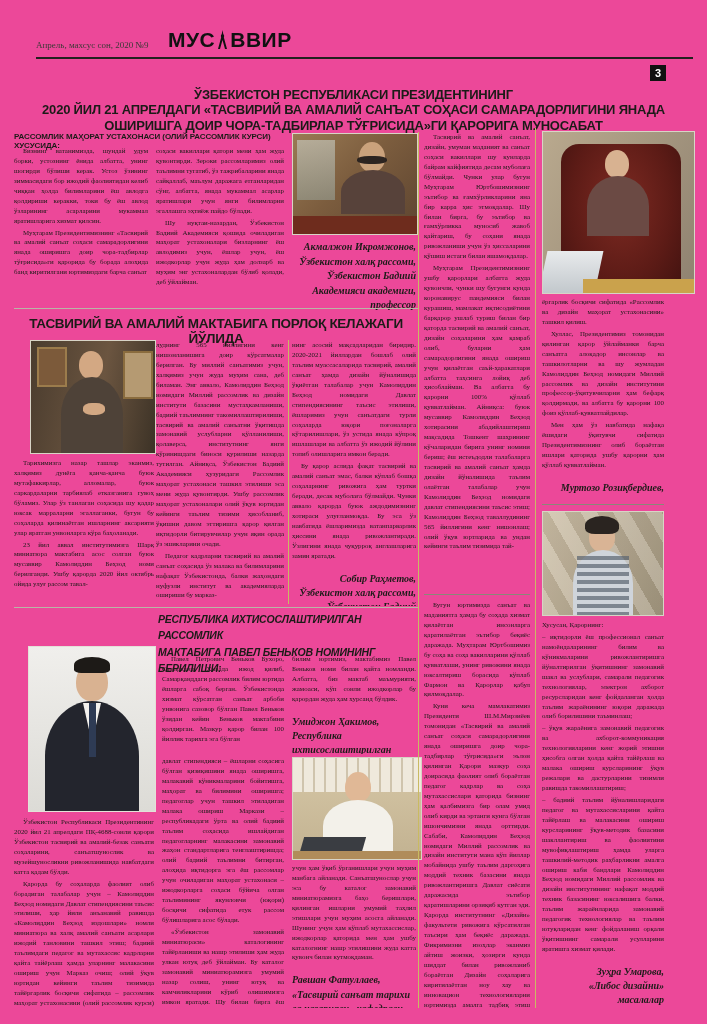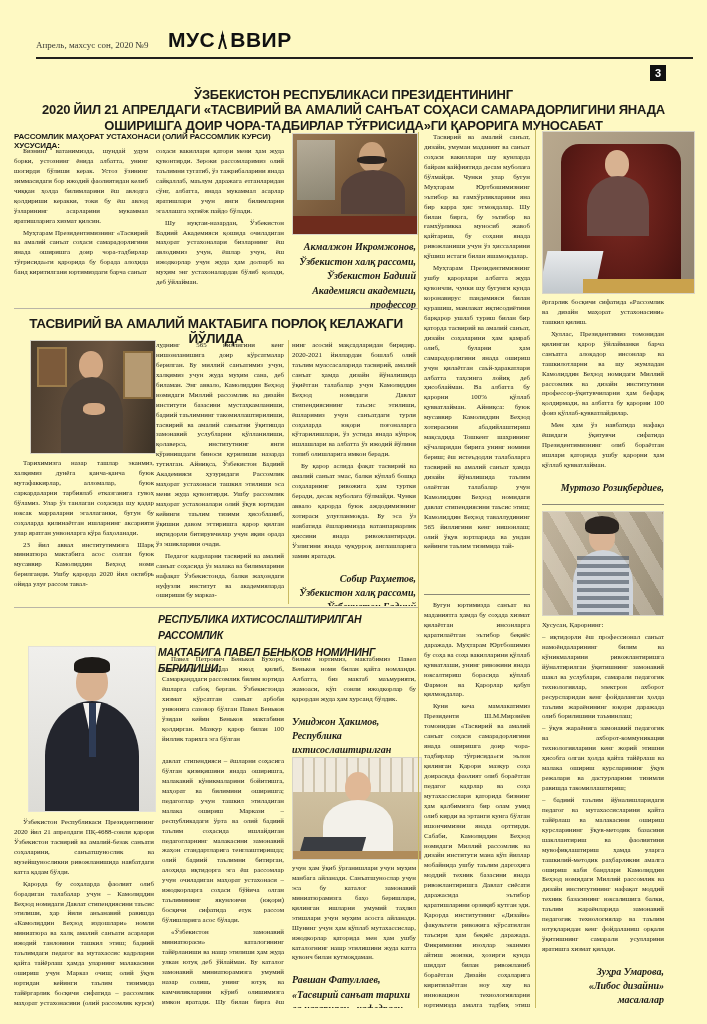--- a/index.html
+++ b/index.html
@@ -1,16 +1,16 @@
 <!DOCTYPE html>
 <html><head>
 <meta charset="utf-8">
 <style>
   html,body{margin:0;padding:0;}
-  #page{position:relative;width:707px;height:1024px;background:#fef9c3;color:#1c1b18;
+  #page{position:relative;width:707px;height:1024px;background:#ec4899;color:#1c1b18;
     font-family:"Liberation Serif","DejaVu Serif",serif;overflow:hidden;}
   .abs{position:absolute;}
   .sans{font-family:"Liberation Sans","DejaVu Sans",sans-serif;}
   .body-col{font-size:6.9px;line-height:1.44;text-align:justify;overflow:hidden;}
   .body-col p{margin:0 0 2px 0;}
   .body-col p.ind{text-indent:9px;}
   .sig{font-size:10px;font-weight:bold;font-style:italic;text-align:right;white-space:pre-line;line-height:1.42;margin-top:11px;}
   .sig.center{text-align:left;}
   .caption{font-size:10px;font-weight:bold;font-style:italic;text-align:right;white-space:pre-line;line-height:1.45;}
   .hrule{position:absolute;background:#22211e;height:1px;}

